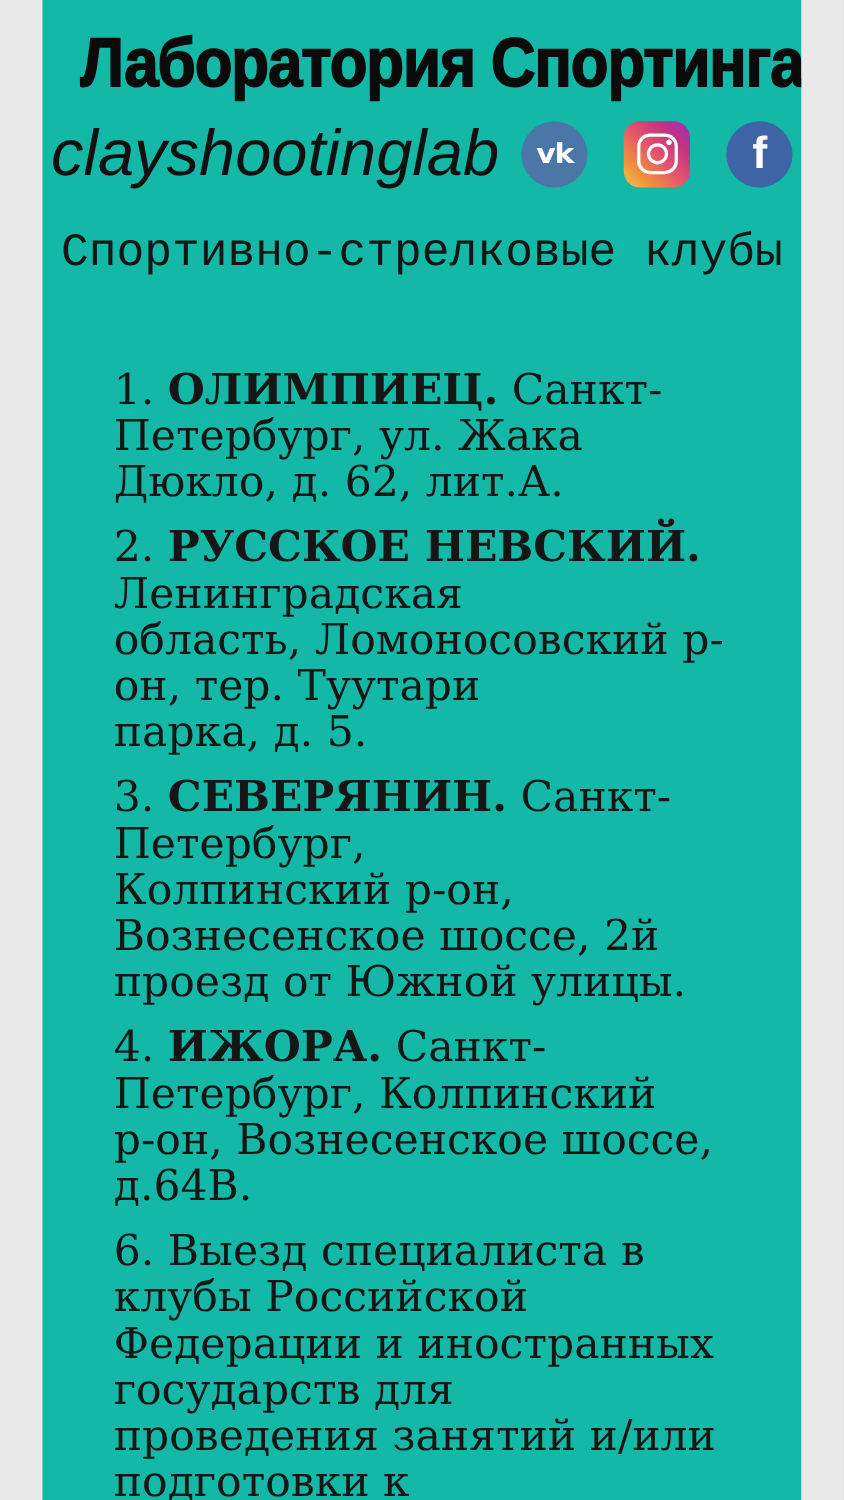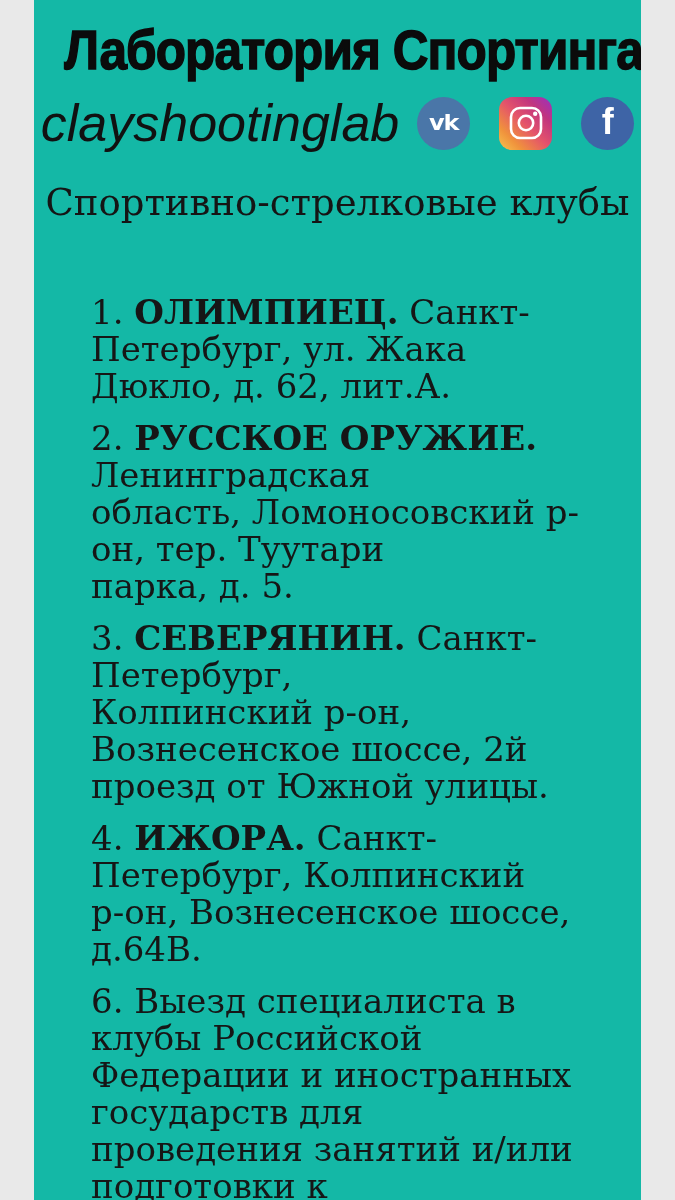--- a/index.html
+++ b/index.html
@@ -74,20 +74,21 @@
     line-height:1;
     transform:translateY(-1px);
   }
   .subtitle {
     margin-top:28px;
     text-align:center;
     font-size:37px;
     line-height:46px;
     color:#151515;
     white-space:nowrap;
+    font-family:Liberation Mono, monospace;
   }
   
   .clubs {
     margin-top:68px;
     padding:0 18px 0 57px;
   }
   .club {
     font-size:34px;
     line-height:37px;
     margin-bottom:15px;
@@ -139,21 +140,21 @@
 
   <div class="clubs">
     <p class="club">
       <span>1.</span>
       <strong>ОЛИМПИЕЦ.</strong>
       <span class="desc">Санкт-Петербург, ул. Жака
 Дюкло, д. 62, лит.А.</span>
     </p>
     <p class="club">
       <span>2.</span>
-      <strong>РУССКОЕ ОРУЖИЕ.</strong>
+      <strong>РУССКОЕ НЕВСКИЙ.</strong>
       <span class="desc">Ленинградская
 область, Ломоносовский р-он, тер. Туутари
 парка, д. 5.</span>
     </p>
     <p class="club">
       <span>3.</span>
       <strong>СЕВЕРЯНИН.</strong>
       <span class="desc">Санкт-Петербург,
 Колпинский р-он, Вознесенское шоссе, 2й
 проезд от Южной улицы.</span>

